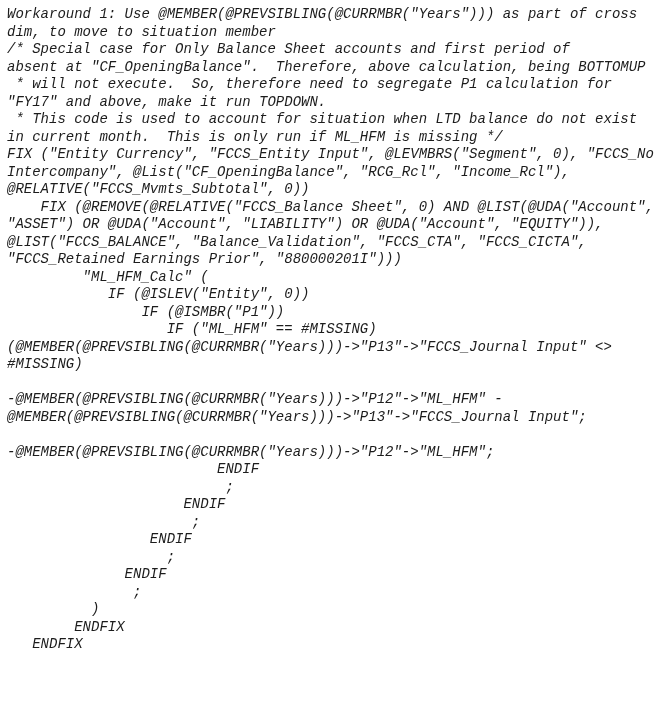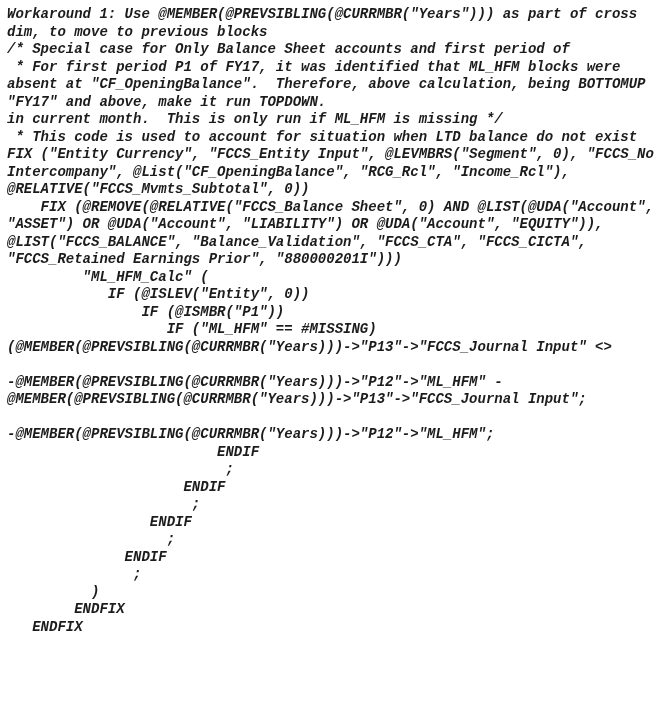--- a/index.html
+++ b/index.html
@@ -12,56 +12,57 @@
     height: 727px;
     overflow: hidden;
   }
   .code-block {
     box-sizing: border-box;
     width: 658px;
     height: 727px;
     padding: 6px 0 0 7px;
     font-family: "Liberation Mono", "DejaVu Sans Mono", monospace;
     font-style: italic;
-    font-weight: bold;
+    font-weight: normal;
     font-size: 14px;
     line-height: 17.5px;
     color: #1c1c1c;
     background: #ffffff;
   }
   .code-line {
     white-space: pre;
     height: 17.5px;
     overflow: visible;
   }
 </style>
 </head>
 <body>
 
 <div class="code-block">
   <div class="code-line">Workaround 1: Use @MEMBER(@PREVSIBLING(@CURRMBR("Years"))) as part of cross</div>
-  <div class="code-line">dim, to move to previous blocks</div>
+  <div class="code-line">dim, to move to situation member</div>
   <div class="code-line">/* Special case for Only Balance Sheet accounts and first period of</div>
-  <div class="code-line"> * For first period P1 of FY17, it was identified that ML_HFM blocks were</div>
   <div class="code-line">absent at "CF_OpeningBalance".  Therefore, above calculation, being BOTTOMUP</div>
+  <div class="code-line"> * will not execute.  So, therefore need to segregate P1 calculation for</div>
   <div class="code-line">"FY17" and above, make it run TOPDOWN.</div>
+  <div class="code-line"> * This code is used to account for situation when LTD balance do not exist</div>
   <div class="code-line">in current month.  This is only run if ML_HFM is missing */</div>
-  <div class="code-line"> * This code is used to account for situation when LTD balance do not exist</div>
   <div class="code-line">FIX ("Entity Currency", "FCCS_Entity Input", @LEVMBRS("Segment", 0), "FCCS_No</div>
   <div class="code-line">Intercompany", @List("CF_OpeningBalance", "RCG_Rcl", "Income_Rcl"),</div>
   <div class="code-line">@RELATIVE("FCCS_Mvmts_Subtotal", 0))</div>
   <div class="code-line">    FIX (@REMOVE(@RELATIVE("FCCS_Balance Sheet", 0) AND @LIST(@UDA("Account",</div>
   <div class="code-line">"ASSET") OR @UDA("Account", "LIABILITY") OR @UDA("Account", "EQUITY")),</div>
   <div class="code-line">@LIST("FCCS_BALANCE", "Balance_Validation", "FCCS_CTA", "FCCS_CICTA",</div>
   <div class="code-line">"FCCS_Retained Earnings Prior", "880000201I")))</div>
   <div class="code-line">         "ML_HFM_Calc" (</div>
   <div class="code-line">            IF (@ISLEV("Entity", 0))</div>
   <div class="code-line">                IF (@ISMBR("P1"))</div>
   <div class="code-line">                   IF ("ML_HFM" == #MISSING)</div>
   <div class="code-line">(@MEMBER(@PREVSIBLING(@CURRMBR("Years)))-&gt;"P13"-&gt;"FCCS_Journal Input" &lt;&gt;</div>
+  <div class="code-line">#MISSING)</div>
   <div class="code-line"></div>
   <div class="code-line">-@MEMBER(@PREVSIBLING(@CURRMBR("Years)))-&gt;"P12"-&gt;"ML_HFM" -</div>
   <div class="code-line">@MEMBER(@PREVSIBLING(@CURRMBR("Years)))-&gt;"P13"-&gt;"FCCS_Journal Input";</div>
   <div class="code-line"></div>
   <div class="code-line">-@MEMBER(@PREVSIBLING(@CURRMBR("Years)))-&gt;"P12"-&gt;"ML_HFM";</div>
   <div class="code-line">                         ENDIF</div>
   <div class="code-line">                          ;</div>
   <div class="code-line">                     ENDIF</div>
   <div class="code-line">                      ;</div>
   <div class="code-line">                 ENDIF</div>

